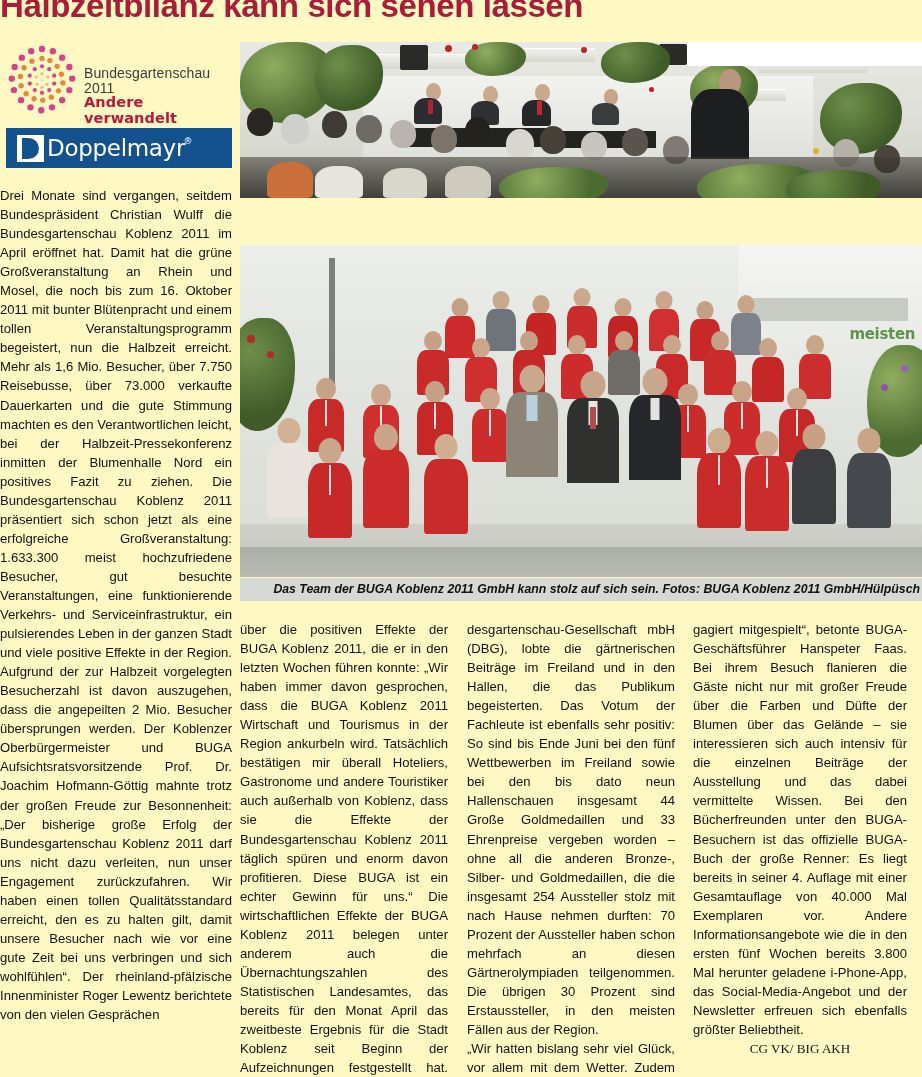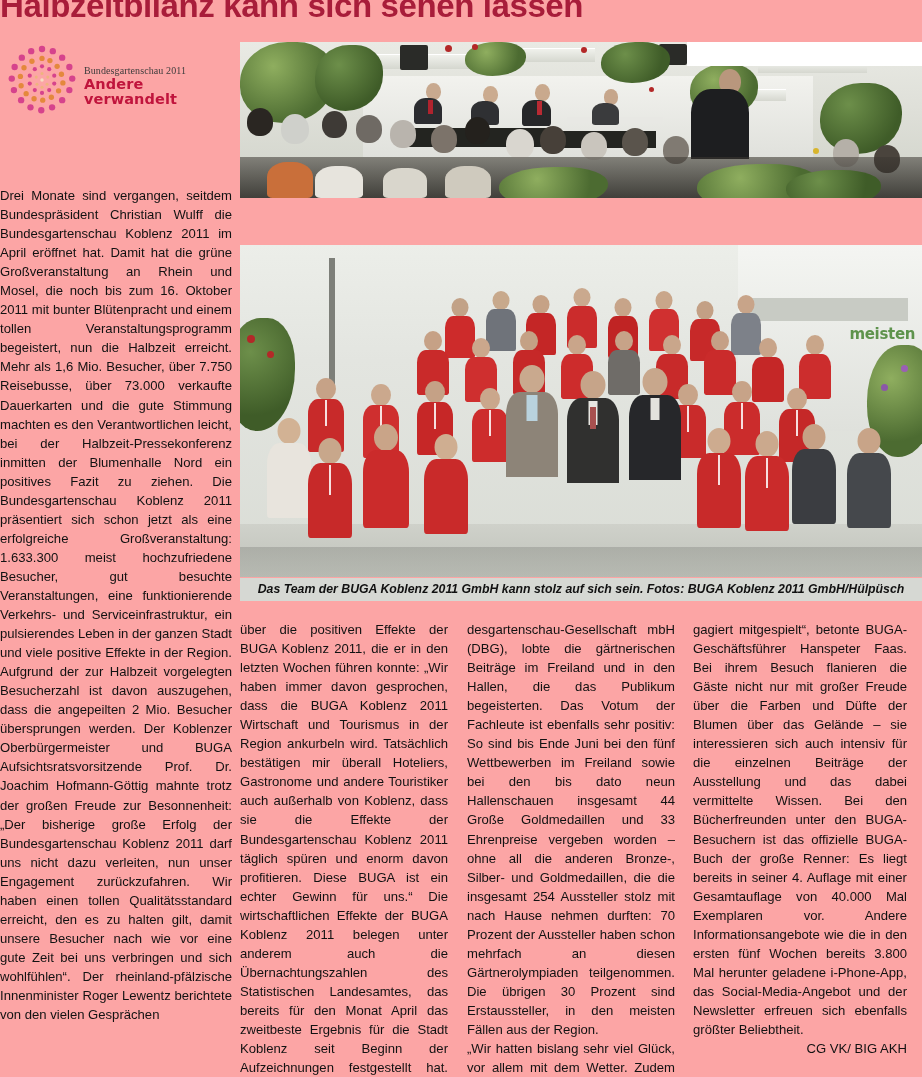--- a/index.html
+++ b/index.html
@@ -2,21 +2,21 @@
 <html><head>
 <meta charset="utf-8">
 <style>
   * { box-sizing: border-box; margin: 0; padding: 0; }
   html, body {
     width: 922px; height: 1077px;
     background: #ffffff;
     font-family: "Liberation Sans", sans-serif;
     overflow: hidden;
   }
-  .page { position: relative; width: 922px; height: 1077px; background: #fca5a5; }
+  .page { position: relative; width: 922px; height: 1077px; background: #fef9c3; }
 
   
   .headline {
     position: absolute; left: 0; top: -13px;
     width: 700px; height: 38px;
     color: #a81d3a;
     font-family: "Liberation Sans", sans-serif;
     font-weight: bold;
     font-size: 33px;
     letter-spacing: -0.4px;
@@ -31,22 +31,22 @@
   .buga-logo { position: relative; height: 78px; width: 232px; }
   .buga-burst {
     position: absolute; left: 6px; top: 2px;
     width: 72px; height: 72px;
   }
   .buga-text {
     position: absolute; left: 84px; top: 24px;
     line-height: 1.05;
   }
   .buga-line1 {
-    font-size: 10px; color: #3c3c3c; letter-spacing: 0.1px;
-    font-family: Liberation Serif, serif;
+    font-size: 14px; color: #3c3c3c; letter-spacing: 0.1px;
+    font-family: Liberation Sans, sans-serif;
   }
   .buga-line2 {
     font-size: 14.5px; color: #c0143c; font-weight: bold; letter-spacing: 0.1px;
     font-family: "DejaVu Sans", sans-serif;
   }
 
   .doppelmayr {
     position: absolute; left: 6px; top: 86px;
     width: 226px; height: 40px;
     background: #14528f;
@@ -83,21 +83,21 @@
   
   .bodycol {
     font-family: "Liberation Sans", sans-serif;
     font-size: 13.1px;
     line-height: 19.05px;
     color: #121212;
     text-align: justify;
     -webkit-hyphens: none; hyphens: none;
   }
   .bodycol p { margin: 0; text-align: justify; text-justify: inter-word; }
-  .bodycol p.lastline { text-align: right; }
+  .bodycol p.lastline { text-align: center; font-family: Liberation Serif, serif; }
 
   
   .photo { position: absolute; overflow: hidden; background: #b9bdb4; }
 
   .photo-press {
     left: 240px; top: 42px; width: 682px; height: 156px;
   }
   .press-notch {
     position: absolute; right: 0; top: 0; width: 235px; height: 24px;
     background: #ffffff; z-index: 6;
@@ -177,21 +177,21 @@
     background: #d6d8d3;
     color: #111;
     font-family: "Liberation Sans", sans-serif;
     font-style: italic;
     font-weight: bold;
     font-size: 12.3px;
     line-height: 16.5px;
     padding: 3px 2px 3px 2px;
   }
   .caption-press { left: 240px; top: 200px; width: 682px; }
-  .caption-group { left: 240px; top: 578px; width: 682px; text-align: center; }
+  .caption-group { left: 240px; top: 578px; width: 682px; text-align: right; }
 
   .cols {
     position: absolute; left: 240px; top: 620px; width: 682px; height: 460px;
   }
   .col { position: absolute; top: 0; width: 208px; height: 460px; }
   .col.c2 { left: 0; }
   .col.c3 { left: 227px; }
   .col.c4 { left: 453px; width: 214px; }
 </style>
 </head>
@@ -266,20 +266,27 @@
           </g>
           <circle cx="50" cy="50" r="2.4" fill="#f6ddc2"></circle>
         </g>
       </svg>
       <div class="buga-text">
         <div class="buga-line1">Bundesgartenschau 2011</div>
         <div class="buga-line2">Andere verwandelt</div>
       </div>
     </div>
 
+    <div class="doppelmayr">
+      <span class="dm-mark"></span>
+      <span class="dm-word">
+        <span>Doppelmayr</span>
+        <span class="dm-reg">®</span>
+      </span>
+    </div>
 
     <div class="rail-body bodycol">
       <p>Drei Monate sind vergangen, seitdem Bundespräsident Christian Wulff die Bundesgartenschau Koblenz 2011 im April eröffnet hat. Damit hat die grüne Großveranstaltung an Rhein und Mosel, die noch bis zum 16. Oktober 2011 mit bunter Blütenpracht und einem tollen Veranstaltungsprogramm begeistert, nun die Halbzeit erreicht. Mehr als 1,6 Mio. Besucher, über 7.750 Reisebusse, über 73.000 verkaufte Dauerkarten und die gute Stimmung machten es den Verantwortlichen leicht, bei der Halbzeit-Pressekonferenz inmitten der Blumenhalle Nord ein positives Fazit zu ziehen. Die Bundesgartenschau Koblenz 2011 präsentiert sich schon jetzt als eine erfolgreiche Großveranstaltung: 1.633.300 meist hochzufriedene Besucher, gut besuchte Veranstaltungen, eine funktionierende Verkehrs- und Serviceinfrastruktur, ein pulsierendes Leben in der ganzen Stadt und viele positive Effekte in der Region. Aufgrund der zur Halbzeit vorgelegten Besucherzahl ist davon auszugehen, dass die angepeilten 2 Mio. Besucher übersprungen werden. Der Koblenzer Oberbürgermeister und BUGA Aufsichtsratsvorsitzende Prof. Dr. Joachim Hofmann-Göttig mahnte trotz der großen Freude zur Besonnenheit: „Der bisherige große Erfolg der Bundesgartenschau Koblenz 2011 darf uns nicht dazu verleiten, nun unser Engagement zurückzufahren. Wir haben einen tollen Qualitätsstandard erreicht, den es zu halten gilt, damit unsere Besucher nach wie vor eine gute Zeit bei uns verbringen und sich wohlfühlen“. Der rheinland-pfälzische Innenminister Roger Lewentz berichtete von den vielen Gesprächen</p>
     </div>
   </div>
 
   <div class="photo photo-press">
     <div class="sky"></div>
     <div class="press-notch"></div>
 

